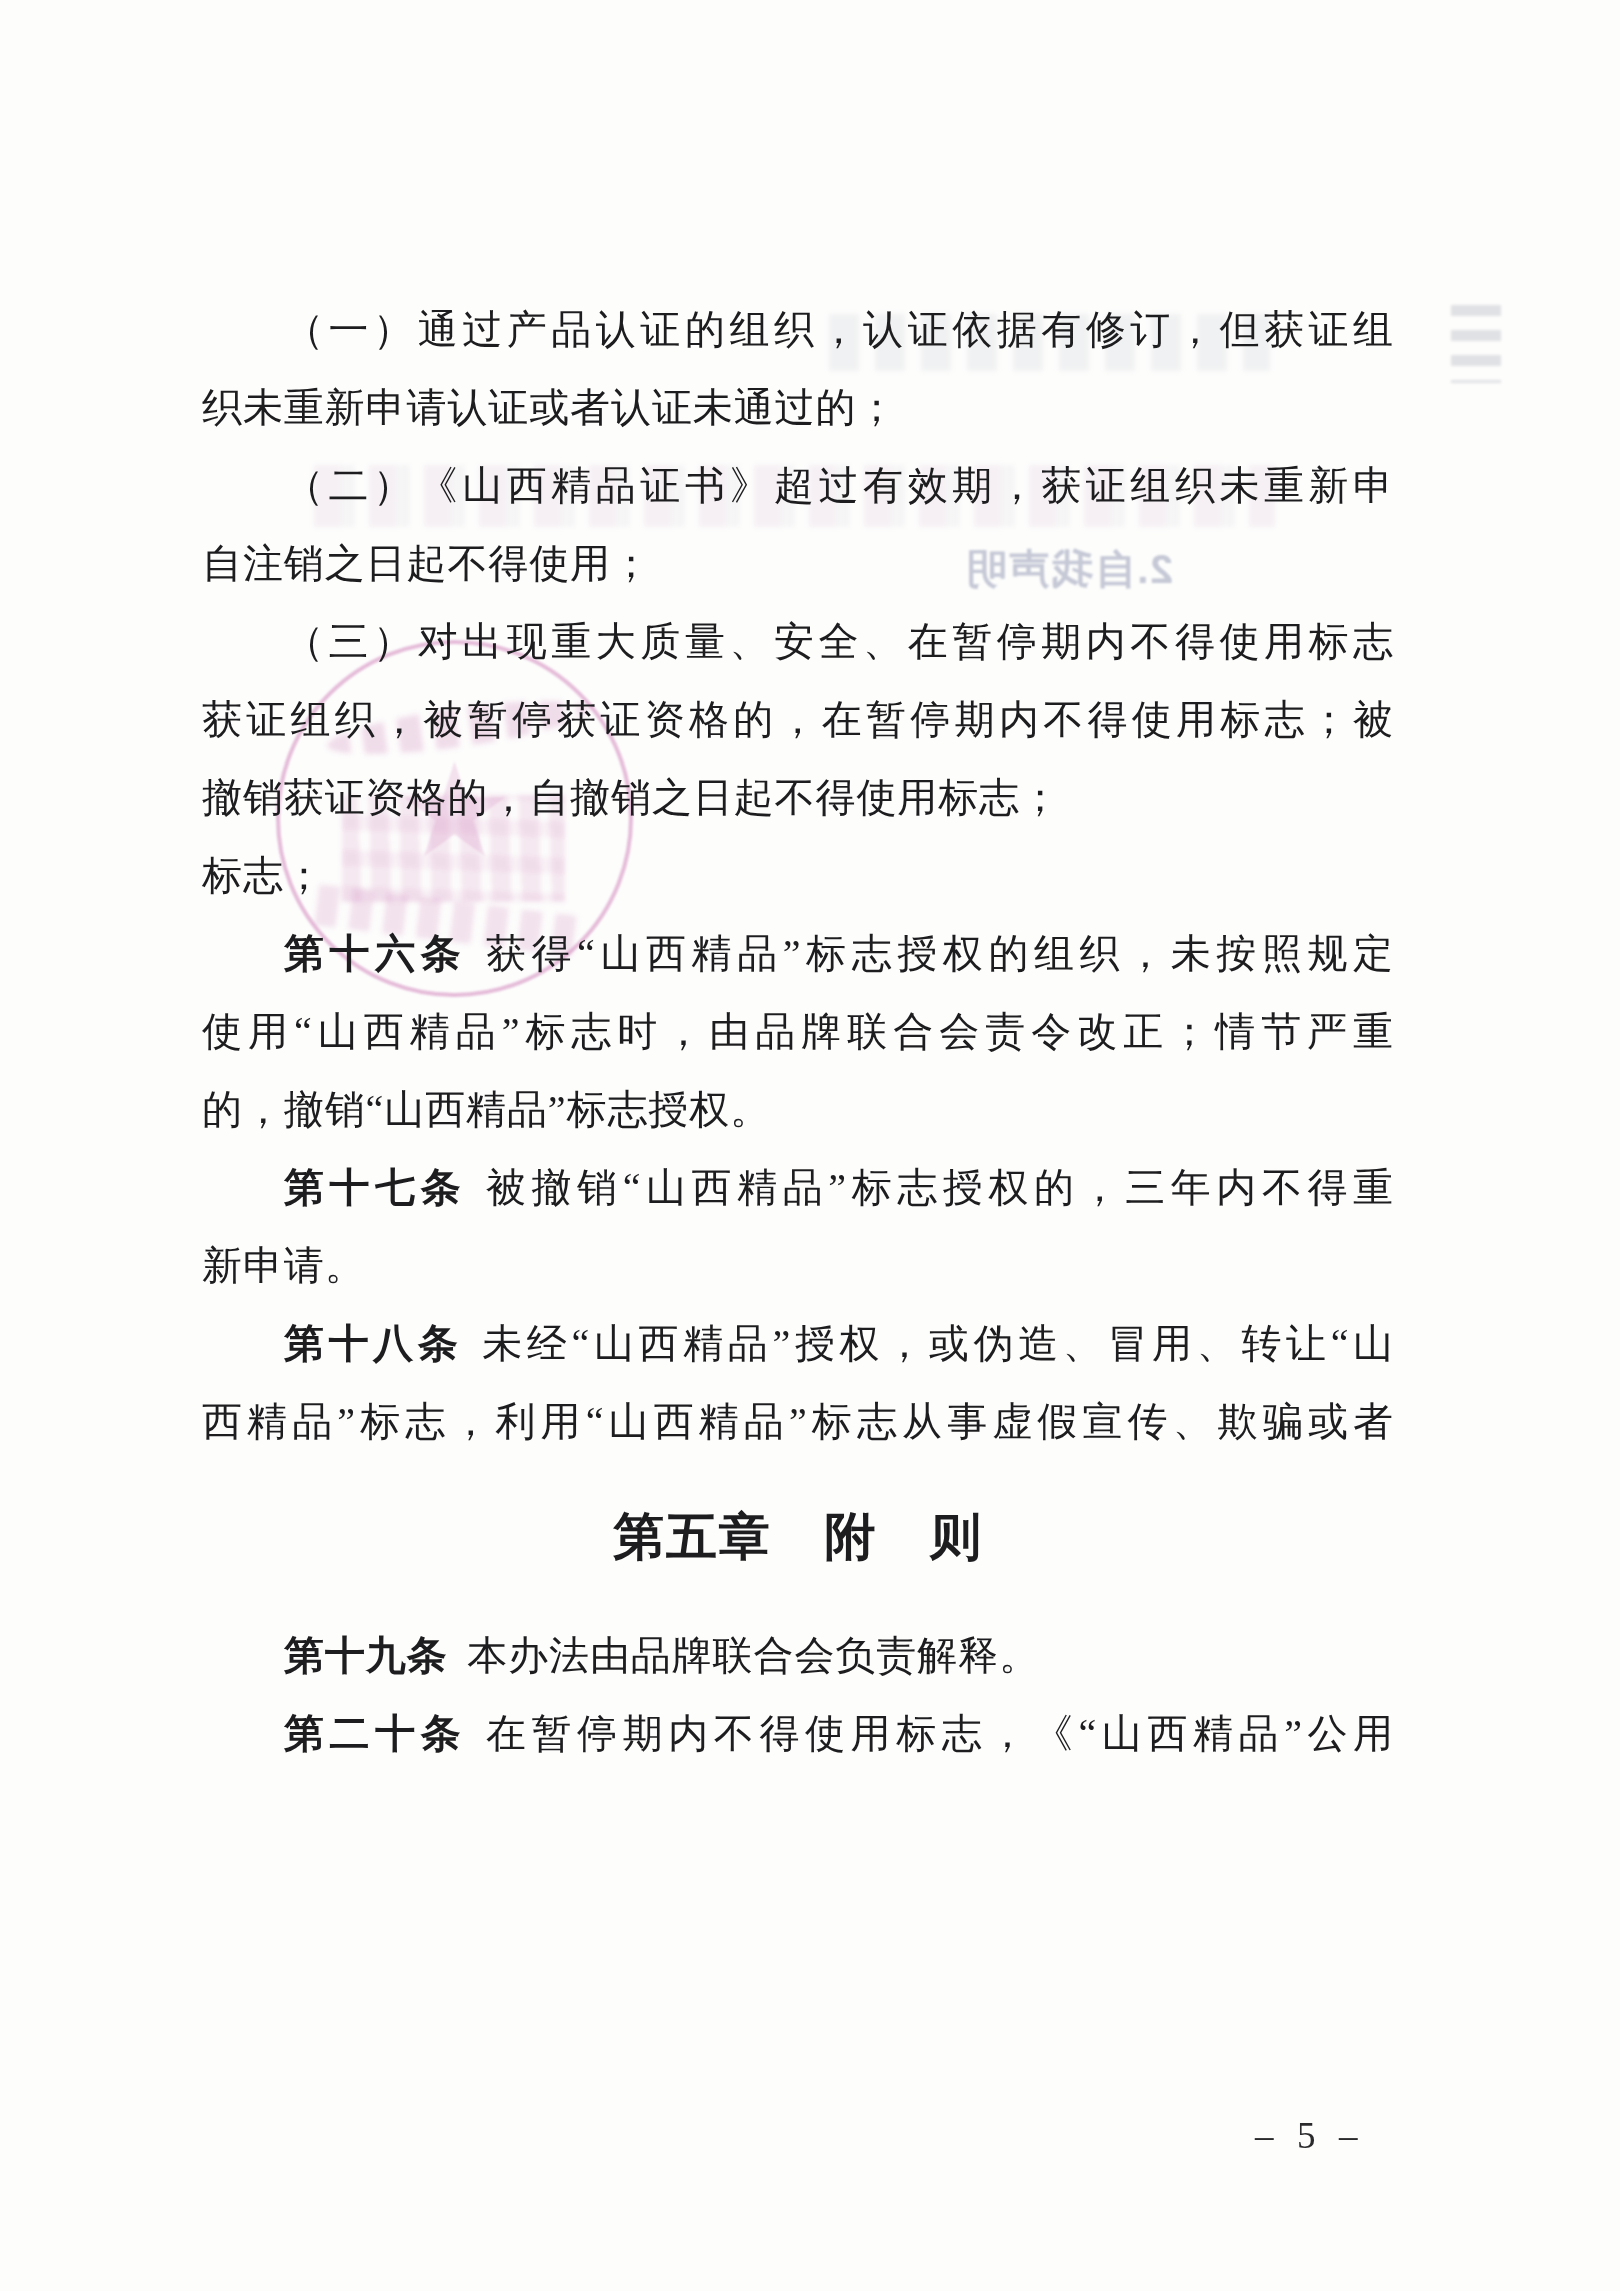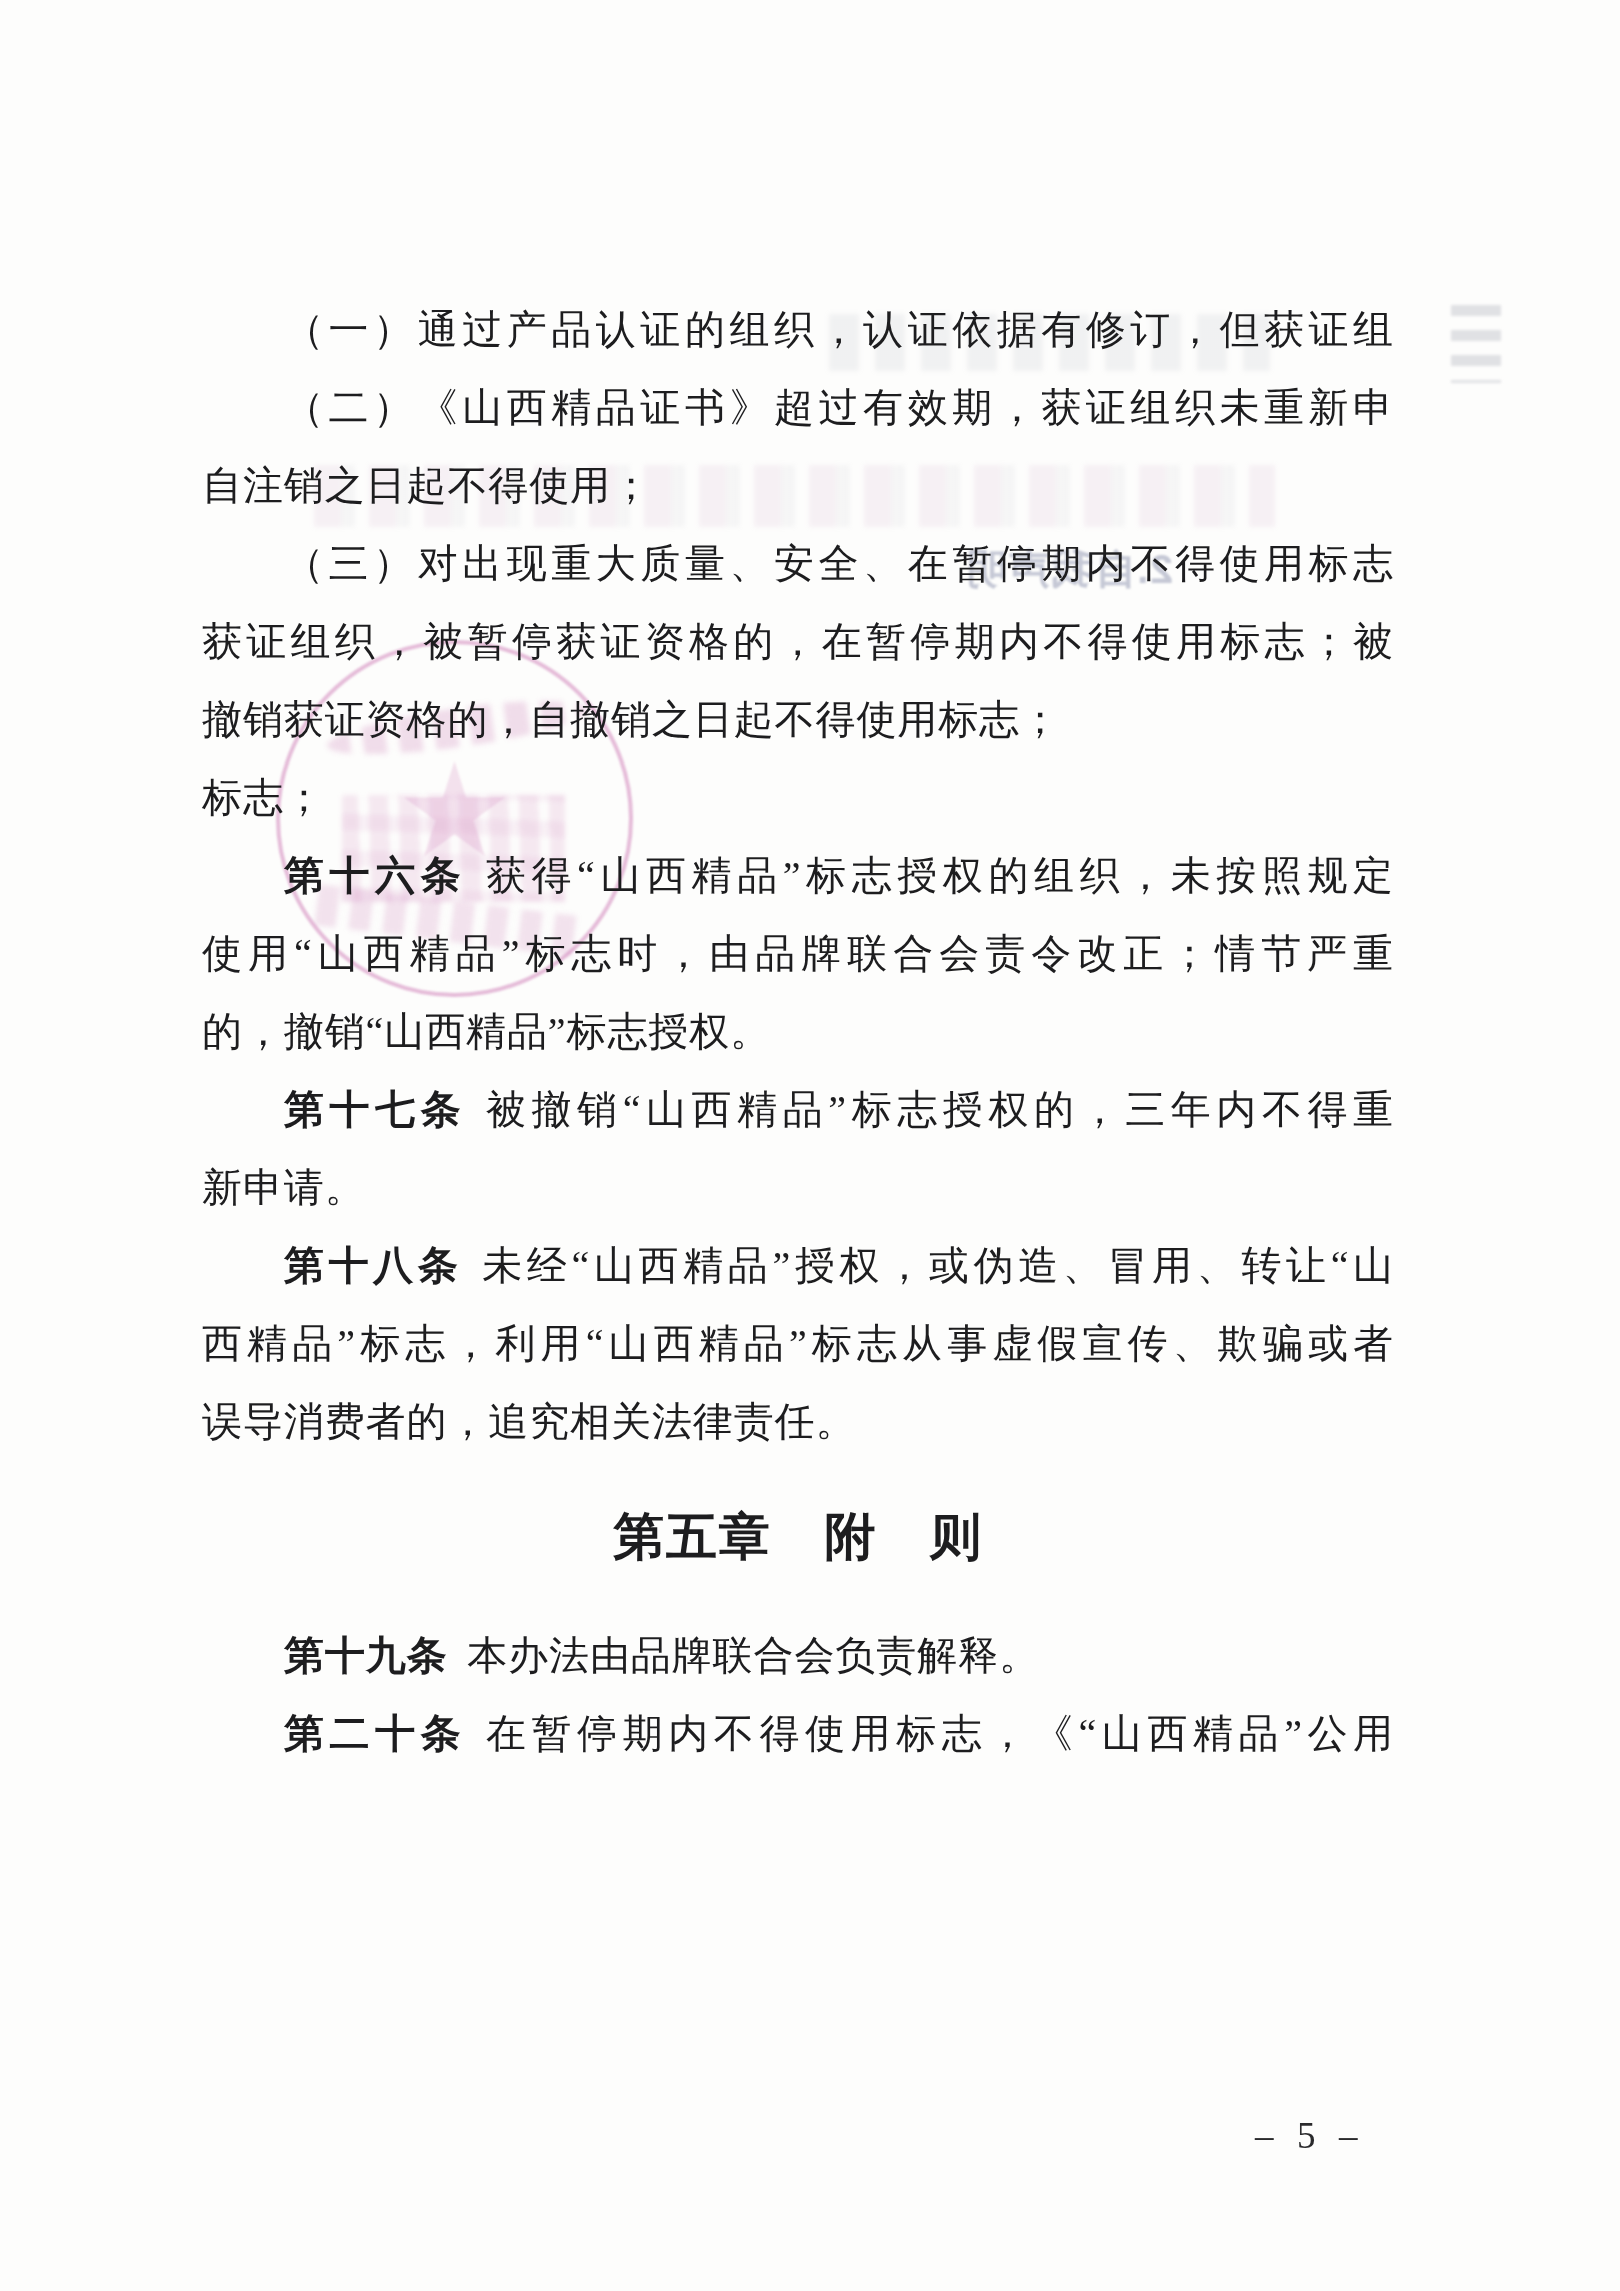--- a/index.html
+++ b/index.html
@@ -146,34 +146,34 @@
 
   <div class="seal">
     <div class="star"></div>
     <div class="arc-marks-top"></div>
     <div class="arc-marks-bottom"></div>
     <div class="inner-smear"></div>
   </div>
 
   <div class="textblock">
       <div class="line indent full">（一）通过产品认证的组织，认证依据有修订，但获证组</div>
+      <div class="line">织未重新申请认证或者认证未通过的；</div>
       <div class="line indent full">（二）《山西精品证书》超过有效期，获证组织未重新申</div>
       <div class="line">自注销之日起不得使用；</div>
       <div class="line indent full">（三）对出现重大质量、安全、在暂停期内不得使用标志</div>
       <div class="line full">获证组织，被暂停获证资格的，在暂停期内不得使用标志；被</div>
       <div class="line">撤销获证资格的，自撤销之日起不得使用标志；</div>
       <div class="line">标志；</div>
       <div class="line indent full"><span class="lead">第十六条</span><span>获得“山西精品”标志授权的组织，未按照规定</span></div>
       <div class="line full">使用“山西精品”标志时，由品牌联合会责令改正；情节严重</div>
       <div class="line">的，撤销“山西精品”标志授权。</div>
       <div class="line indent full"><span class="lead">第十七条</span><span>被撤销“山西精品”标志授权的，三年内不得重</span></div>
       <div class="line">新申请。</div>
       <div class="line indent full"><span class="lead">第十八条</span><span>未经“山西精品”授权，或伪造、冒用、转让“山</span></div>
       <div class="line full">西精品”标志，利用“山西精品”标志从事虚假宣传、欺骗或者</div>
-      <div class="line">误导消费者的，追究相关法律责任。</div>
       <div class="line heading">第五章　附　则</div>
       <div class="line indent"><span class="lead">第十九条</span><span>本办法由品牌联合会负责解释。</span></div>
       <div class="line indent full"><span class="lead">第二十条</span><span>在暂停期内不得使用标志，《“山西精品”公用</span></div>
     </div>
 
   <div class="page-number">– 5 –</div>
 
 </div>
 
 

